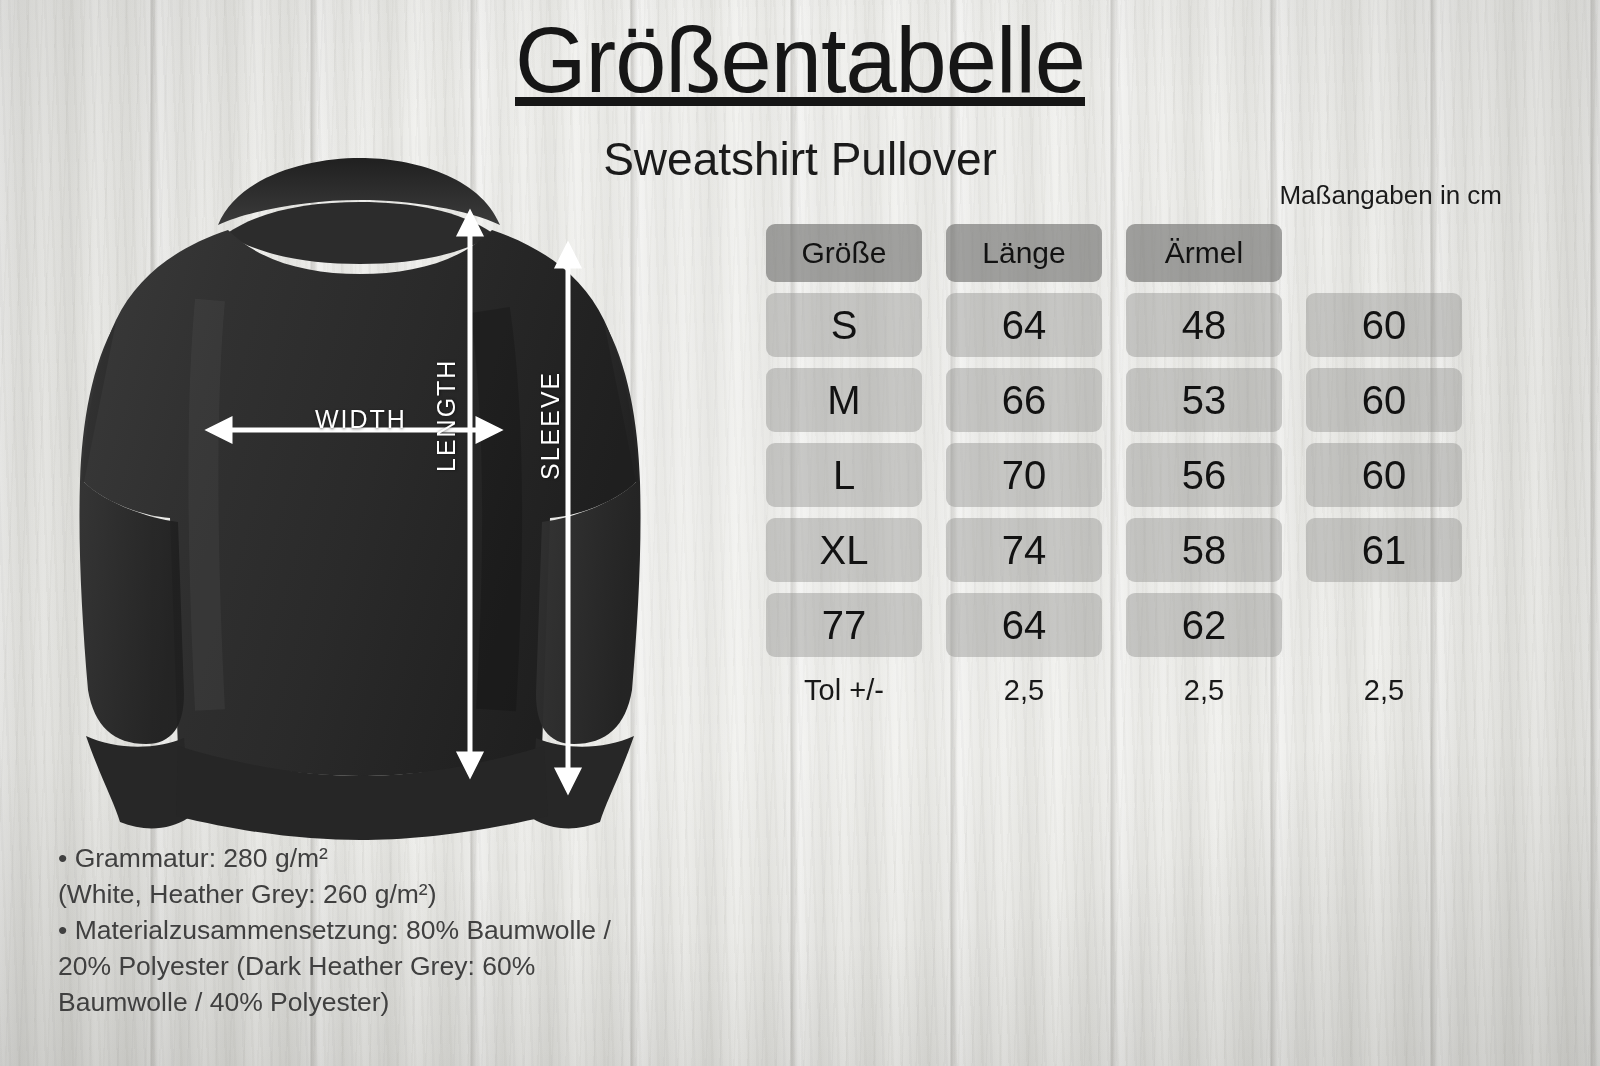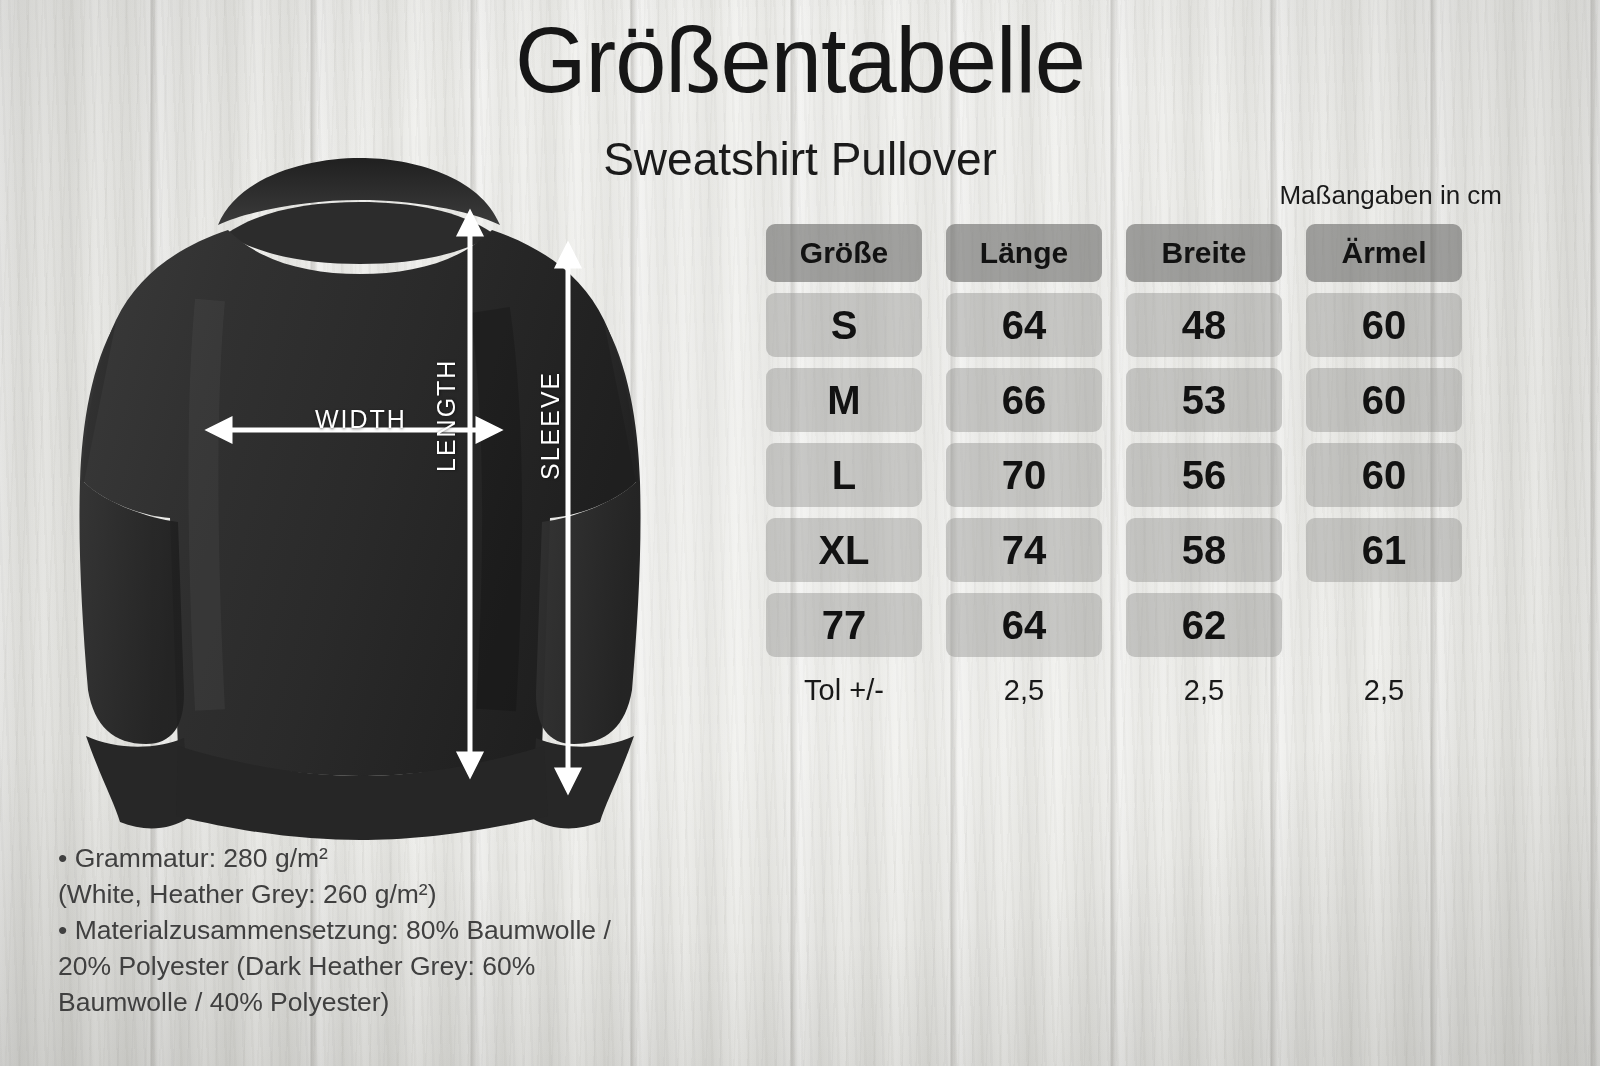--- a/index.html
+++ b/index.html
@@ -68,20 +68,21 @@
   .title {
     position: absolute;
     left: 0;
     top: 14px;
     width: 1600px;
     text-align: center;
     font-size: 92px;
     line-height: 1.0;
     color: #161616;
     letter-spacing: -1px;
+    text-decoration: underline;
   }
   .subtitle {
     position: absolute;
     left: 0;
     top: 132px;
     width: 1600px;
     text-align: center;
     font-size: 46px;
     color: #1b1b1b;
   }
@@ -149,21 +150,21 @@
     gap: 24px;
     margin-bottom: 11px;
   }
   .cell {
     width: 156px;
     height: 64px;
     display: flex;
     align-items: center;
     justify-content: center;
     border-radius: 9px;
-    font-weight: bold;
+    font-weight: normal;
     color: #121212;
   }
   .cell.head {
     background: rgba(110,110,108,0.62);
     font-size: 30px;
     height: 58px;
   }
   .cell.body {
     background: rgba(140,140,138,0.42);
     font-size: 40px;
@@ -259,21 +260,20 @@
 
     <div class="dim-label dim-width">WIDTH</div>
     <div class="dim-label dim-length">LENGTH</div>
     <div class="dim-label dim-sleeve">SLEEVE</div>
   </div>
 
   <div class="table">
     <div class="row">
       <div class="cell head">Größe</div>
       <div class="cell head">Länge</div>
-      <div class="cell head">Breite</div>
       <div class="cell head">Ärmel</div>
     </div>
 
     <div class="row">
       <div class="cell body">S</div>
       <div class="cell body">64</div>
       <div class="cell body">48</div>
       <div class="cell body">60</div>
     </div>
     <div class="row">

